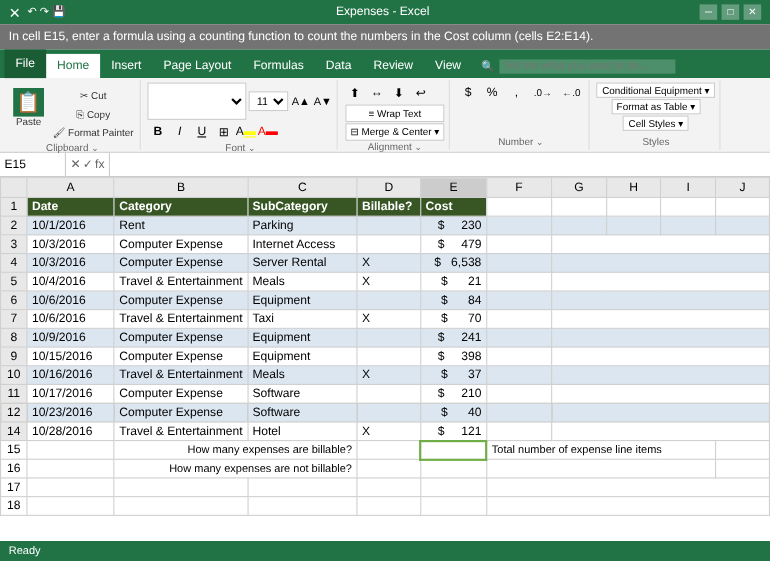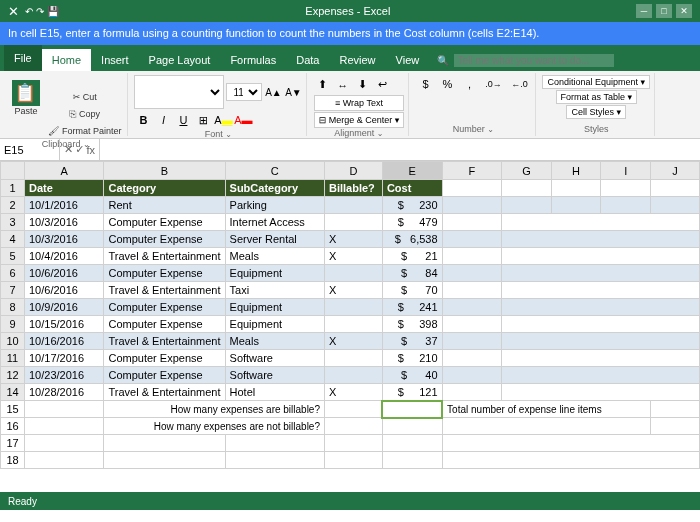--- a/index.html
+++ b/index.html
@@ -5,21 +5,21 @@
     * { margin: 0; padding: 0; box-sizing: border-box; }
     body { font-family: 'Segoe UI', Tahoma, Geneva, Verdana, sans-serif; font-size: 11px; background: #fff; width: 700px; height: 522px; overflow: hidden; }
 
     
     .title-bar { background: #217346; color: white; height: 22px; display: flex; align-items: center; justify-content: space-between; padding: 0 8px; font-size: 11px; }
     .title-bar-left { display: flex; align-items: center; gap: 6px; }
     .title-bar-controls { display: flex; gap: 4px; }
     .title-bar-btn { width: 16px; height: 14px; background: rgba(255,255,255,0.3); border: none; color: white; font-size: 9px; cursor: pointer; display: flex; align-items: center; justify-content: center; }
 
     
-    .instruction-bar { background: #3b82f6; color: #fff; padding: 4px 8px; font-size: 11px; line-height: 1.4; }
+    .instruction-bar { background: #737373; color: #fff; padding: 4px 8px; font-size: 11px; line-height: 1.4; }
 
     
     .ribbon-tabs { background: #217346; display: flex; height: 26px; align-items: flex-end; padding-left: 4px; }
     .ribbon-tab { padding: 3px 10px; font-size: 11px; color: white; cursor: pointer; height: 22px; display: flex; align-items: center; }
     .ribbon-tab.active { background: white; color: #217346; font-weight: 500; }
 
     
     .ribbon { background: #f3f3f3; border-bottom: 1px solid #ccc; height: 66px; display: flex; align-items: stretch; padding: 2px 4px; gap: 2px; }
     .ribbon-group { display: flex; flex-direction: column; align-items: center; padding: 0 4px; border-right: 1px solid #ddd; min-width: fit-content; }
     .ribbon-group-label { font-size: 9px; color: #666; margin-top: auto; padding-bottom: 2px; }
@@ -112,21 +112,21 @@
 
   <div class="ribbon-group">
     <div class="ribbon-group-content" style="align-items:flex-start;">
       <div style="display:flex; flex-direction:column; align-items:center;">
         <div style="width:36px; height:42px; display:flex; flex-direction:column; align-items:center; justify-content:center; cursor:pointer; border:1px solid transparent; padding:2px;">
           <div style="width:28px; height:28px; background:#217346; display:flex; align-items:center; justify-content:center; color:white; font-size:18px;">📋</div>
           <span style="font-size:9px; color:#333;">Paste</span>
         </div>
       </div>
       <div style="display:flex; flex-direction:column; gap:1px; padding-top:2px;">
-        <button class="ribbon-btn" style="font-size:9px; height:16px; display:flex; align-items:center; gap:2px; padding:0 2px; flex-direction:row;margin-top:10px;">✂ Cut</button>
+        <button class="ribbon-btn" style="font-size:9px; height:16px; display:flex; align-items:center; gap:2px; padding:0 2px; flex-direction:row;">✂ Cut</button>
         <button class="ribbon-btn" style="font-size:9px; height:16px; display:flex; align-items:center; gap:2px; padding:0 2px; flex-direction:row;">⎘ Copy</button>
         <button class="ribbon-btn" style="font-size:9px; height:16px; display:flex; align-items:center; gap:2px; padding:0 2px; flex-direction:row;">🖌 Format Painter</button>
       </div>
     </div>
     <div class="ribbon-group-label">Clipboard <span style="font-size:8px;">⌄</span></div>
   </div>
 
   <div class="ribbon-group" style="min-width:140px;">
     <div class="ribbon-group-content" style="flex-direction:column; align-items:flex-start; gap:2px; padding-top:2px;">
       <div class="font-row">

